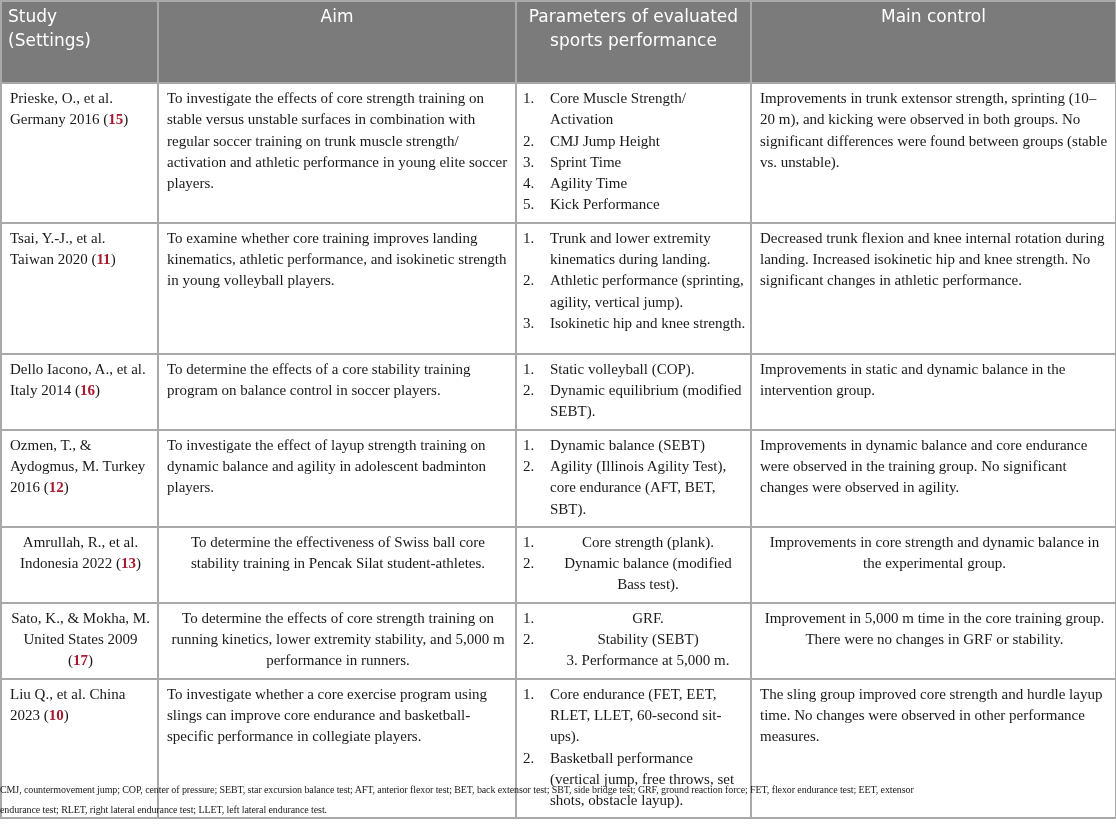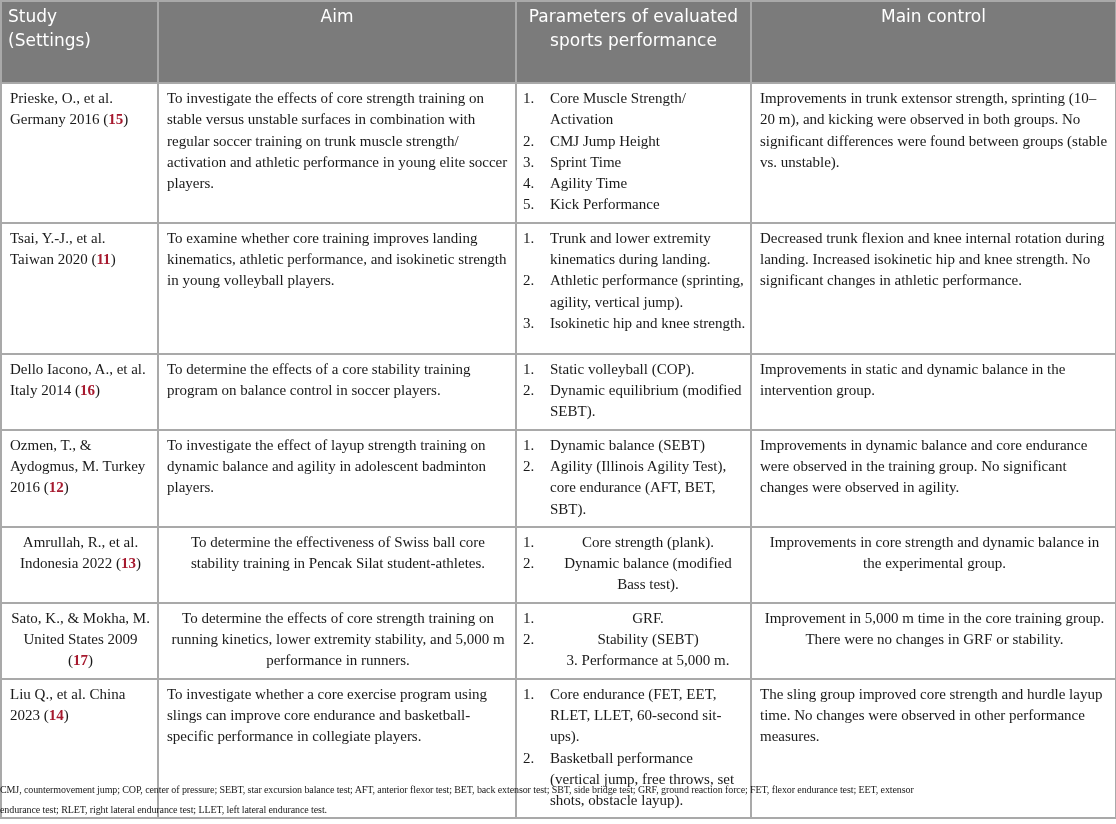--- a/index.html
+++ b/index.html
@@ -133,21 +133,21 @@
         <td class="params">
           <ol class="plist">
             <li><span class="num">1.</span><span>GRF.</span></li>
             <li><span class="num">2.</span><span>Stability (SEBT)</span></li>
             <li class="nonum"><span class="num"></span><span>3. Performance at 5,000 m.</span></li>
           </ol>
         </td>
         <td>Improvement in 5,000 m time in the core training group. There were no changes in GRF or stability.</td>
       </tr>
       <tr style="height: 108px;">
-        <td><span>Liu Q., et al. China 2023 (</span><span class="cite">14</span><span>)</span></td>
+        <td><span>Liu Q., et al. China 2023 (</span><span class="cite">10</span><span>)</span></td>
         <td>To investigate whether a core exercise program using slings can improve core endurance and basketball-specific performance in collegiate players.</td>
         <td class="params">
           <ol class="plist">
             <li><span class="num">1.</span><span>Core endurance (FET, EET, RLET, LLET, 60-second sit-ups).</span></li>
             <li><span class="num">2.</span><span> Basketball performance (vertical jump, free throws, set shots, obstacle layup).</span></li>
           </ol>
         </td>
         <td>The sling group improved core strength and hurdle layup time. No changes were observed in other performance measures.</td>
       </tr>
     </tbody>

